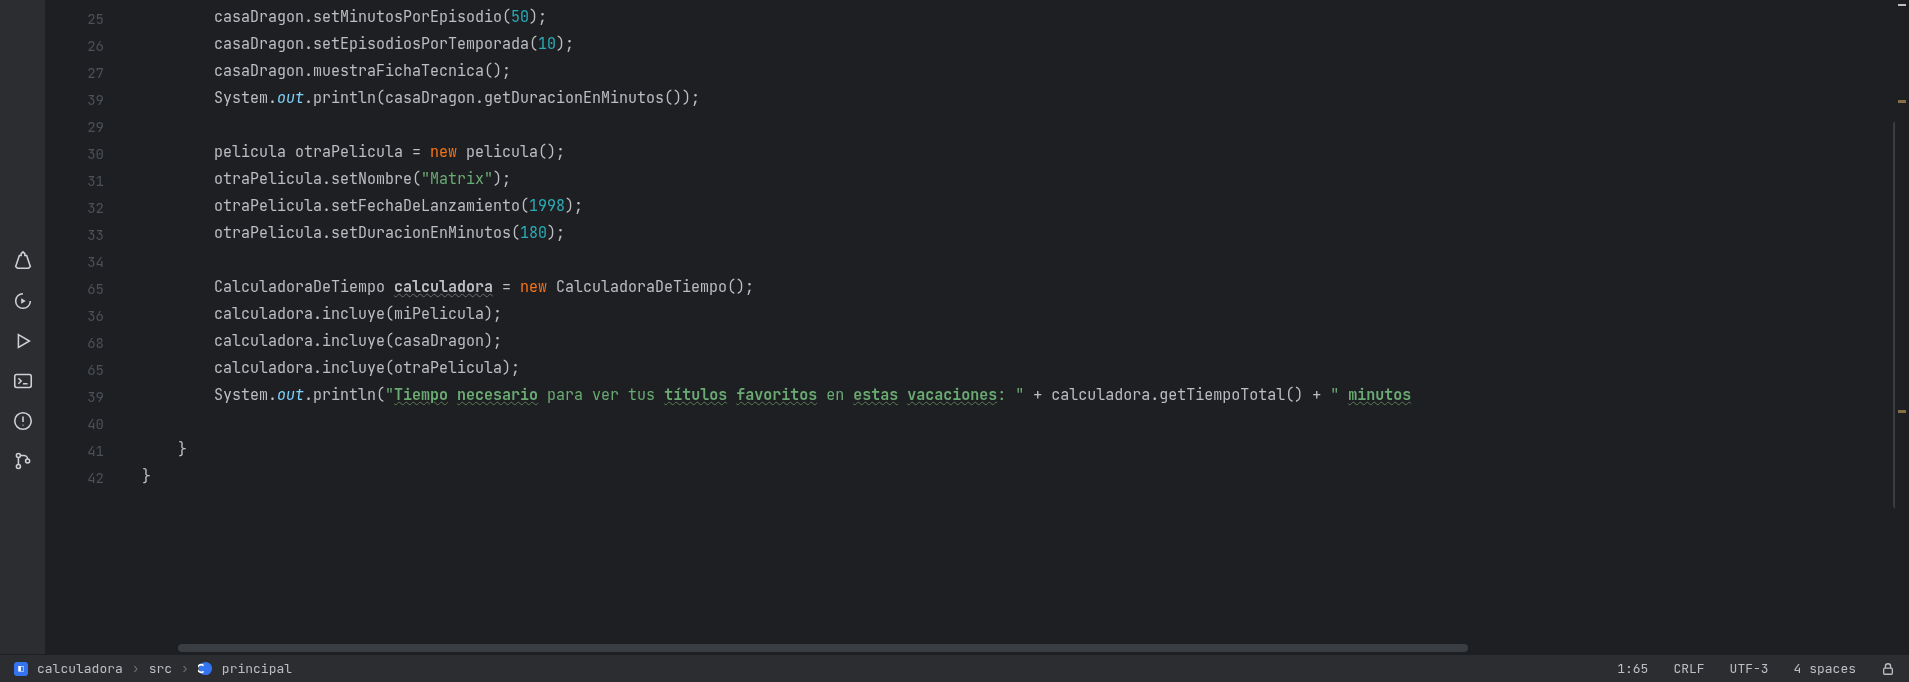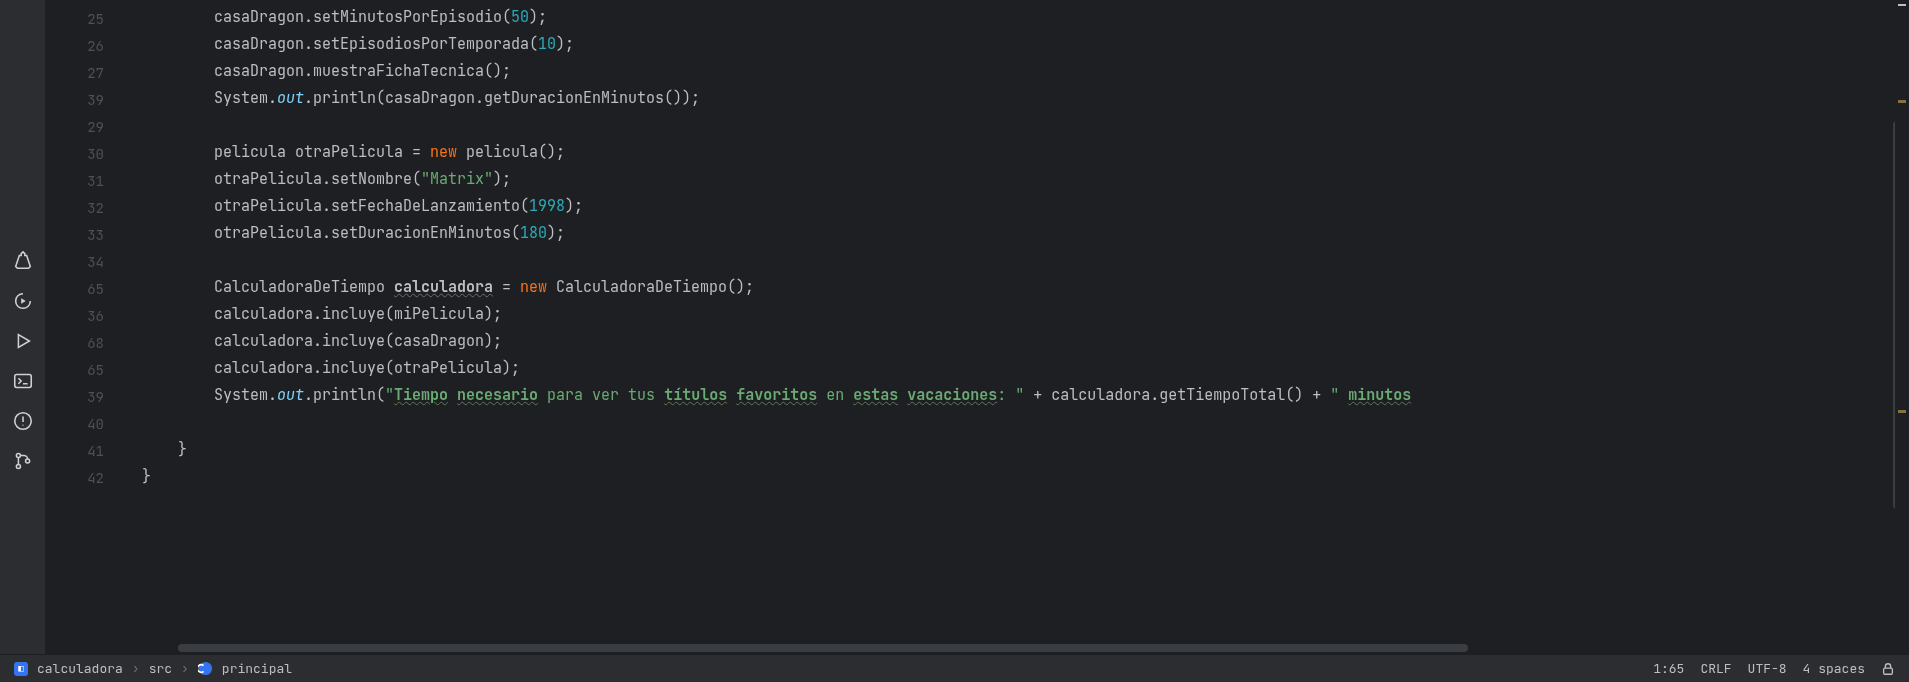--- a/index.html
+++ b/index.html
@@ -55,21 +55,21 @@
 .marker { position: absolute; right: 3px; width: 8px; height: 3px; }
 .marker.warn { background: #857042; }
 .marker.cursor { background: #bcbec4; height: 2px; }
 .status-bar {
   height: 28px; background: #2b2d30; display: flex; align-items: center;
   font-size: 13px; color: #bcbec4; padding: 0 14px;
   border-top: 1px solid #1e1f22;
 }
 .crumbs { display: flex; align-items: center; gap: 9px; }
 .crumb-sep { color: #6f737a; }
-.status-right { margin-left: auto; display: flex; align-items: center; gap: 16px; }
+.status-right { margin-left: auto; display: flex; align-items: center; gap: 25px; }
 .crumb-icon { width: 15px; height: 15px; }
 .lock { width: 14px; height: 14px; stroke: #bcbec4; fill: none; stroke-width: 1.5; }
 .module-icon { background: #3574f0; color: white; font-size: 9px; width: 14px; height: 14px; border-radius: 3px; display: inline-flex; align-items: center; justify-content: center; }
 </style>
 </head>
 <body>
 
 <div class="main-area">
   <div class="tool-sidebar">
     <svg class="tool-icon" viewBox="0 0 24 24">
@@ -143,20 +143,20 @@
     <span class="crumb-sep">›</span>
     <svg class="crumb-icon" viewBox="0 0 16 16">
         <circle cx="8" cy="8" r="7" fill="#3574f0"></circle>
         <path d="M6 5 a4 4 0 100 6" stroke="#fff" stroke-width="1.8" fill="none"></path>
       </svg>
     <span>principal</span>
   </div>
   <div class="status-right">
     <span>1:65</span>
     <span>CRLF</span>
-    <span>UTF-8</span>
+    <span>UTF-3</span>
     <span>4 spaces</span>
     <svg class="lock" viewBox="0 0 16 16">
         <rect x="3" y="7" width="10" height="7" rx="1.5"></rect>
         <path d="M5 7V5a3 3 0 016 0v2"></path>
       </svg>
   </div>
 </div>
 
 </body></html>

